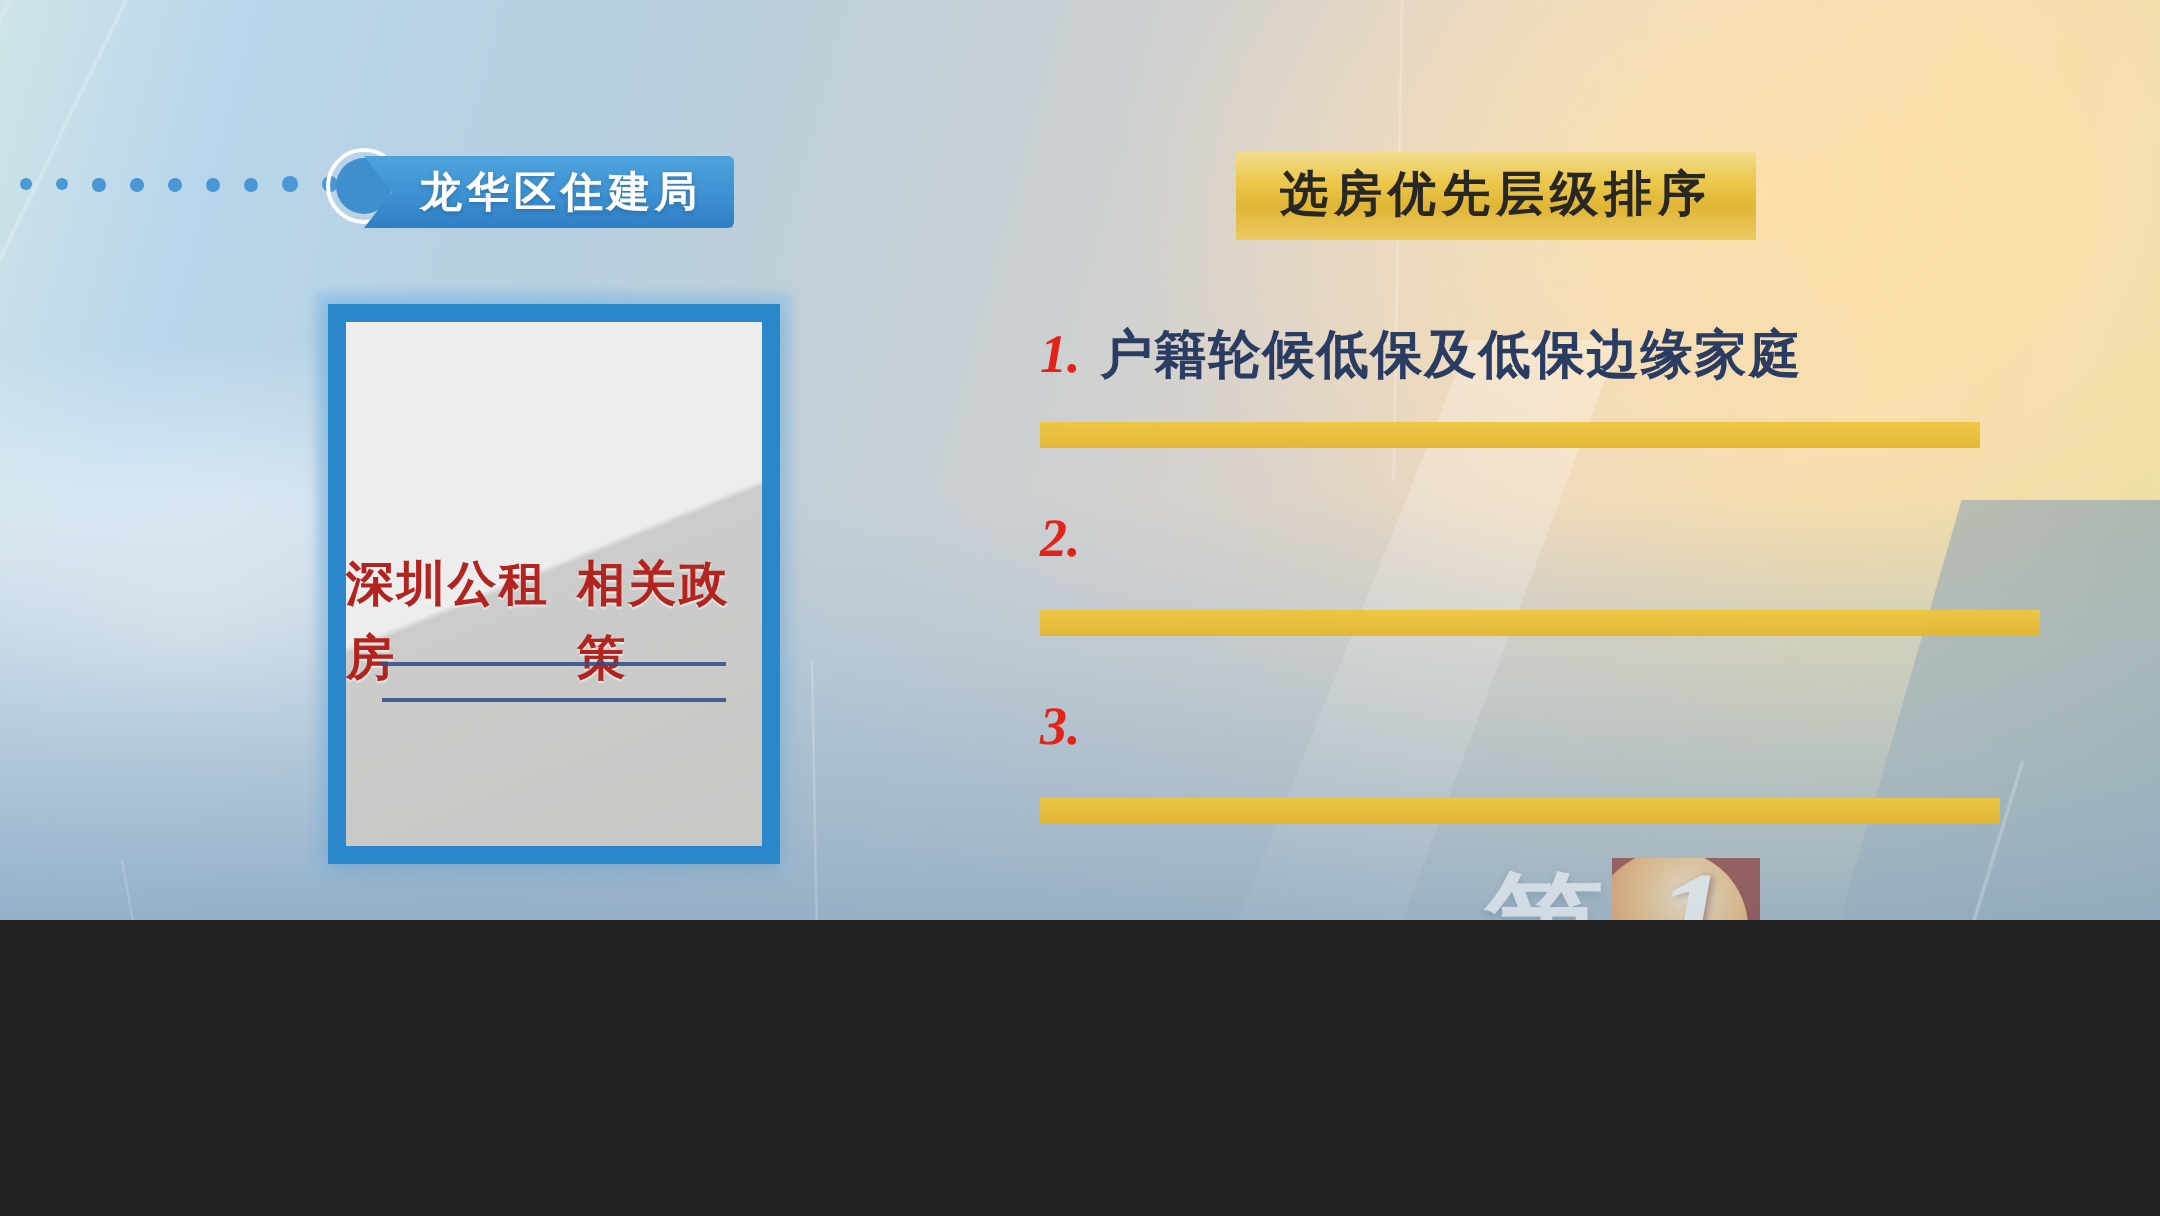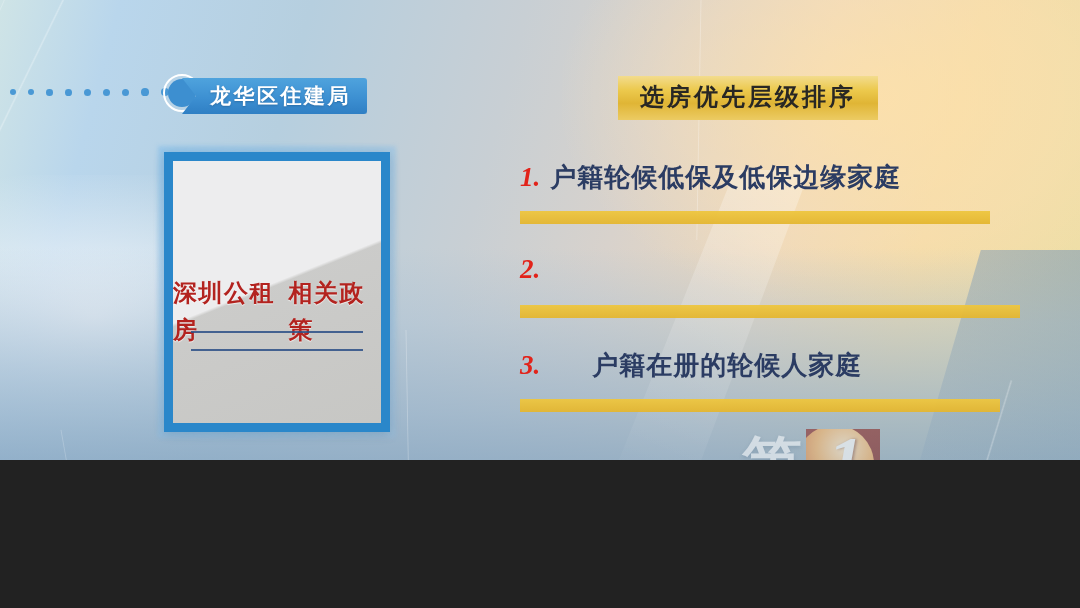--- a/index.html
+++ b/index.html
@@ -368,21 +368,20 @@
         <span class="item-text">户籍轮候低保及低保边缘家庭</span>
       </div>
       <div class="list-item">
         <div class="hl" style="width: 500px;"></div>
         <span class="item-num">2.</span>
       </div>
       <div class="list-item">
         <div class="hl" style="width: 480px;"></div>
         <span class="item-num">3.</span>
         <span class="item-gap" style="width: 42px;"></span>
-        <span class="item-text">户籍在册的轮候人家庭</span>
       </div>
     </div>
 
   <div class="logo">
     <div class="logo-row">
       <span class="logo-cn">第</span>
       <span class="logo-mark">
         <span class="disc"></span>
         <span class="one">1</span>
       </span>

